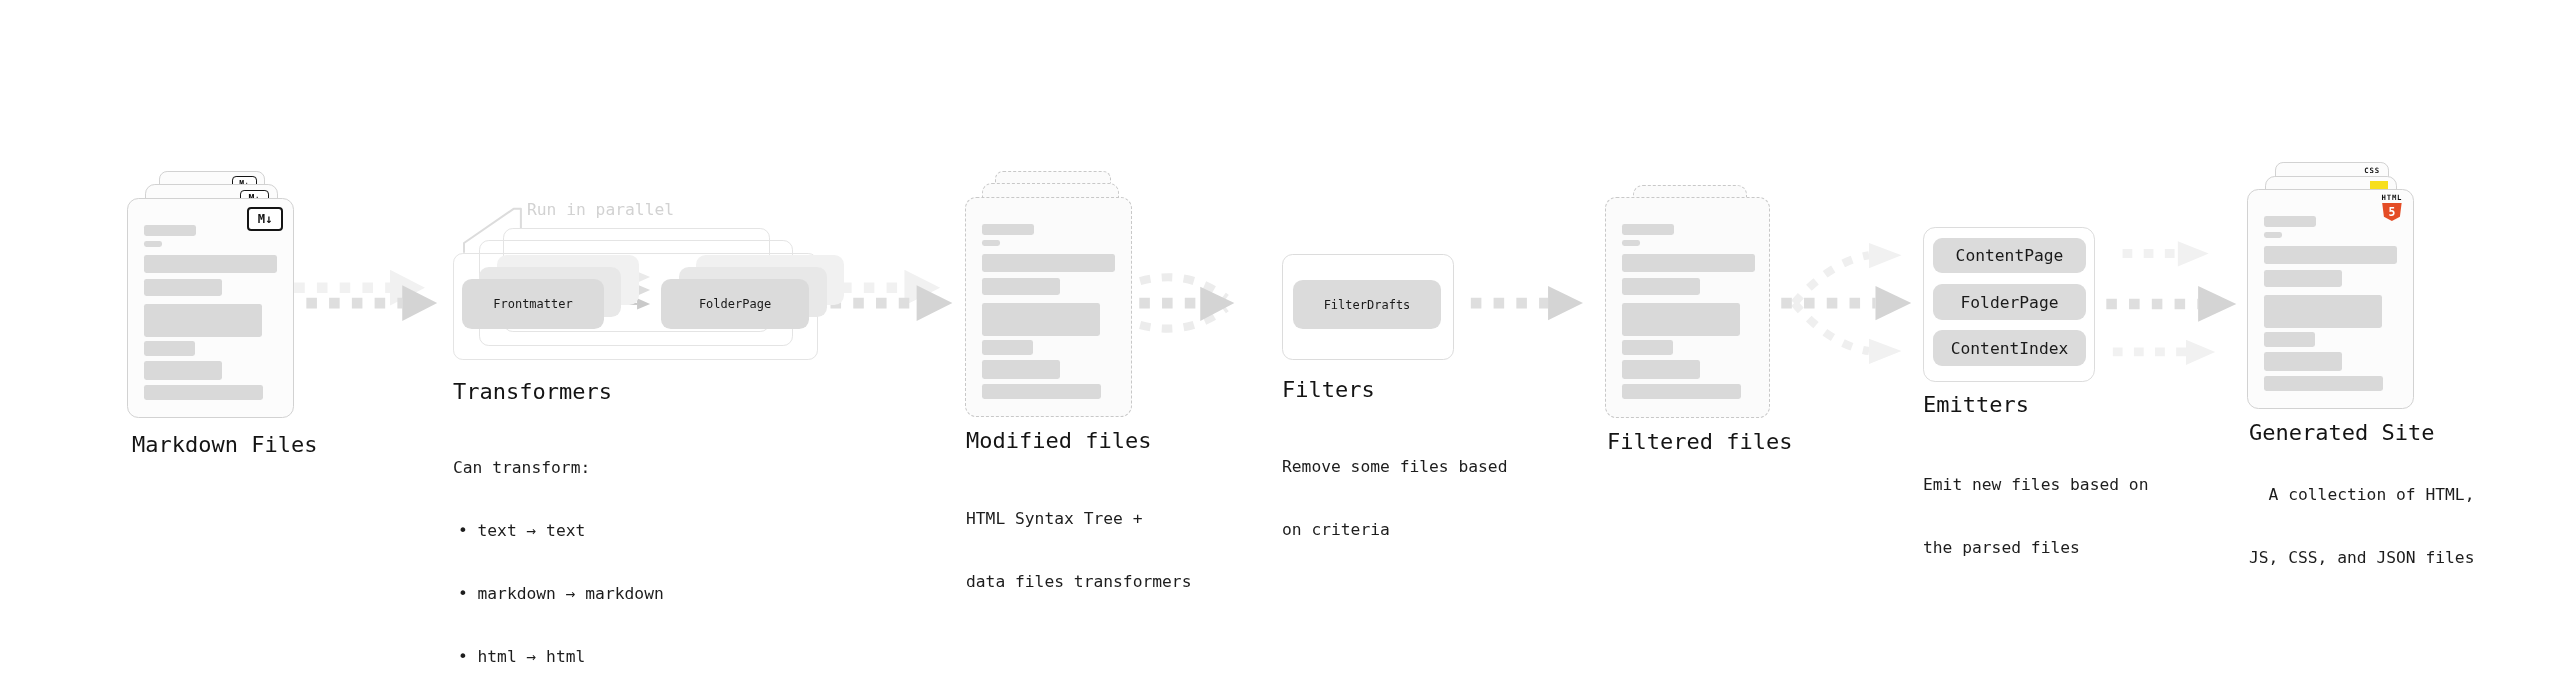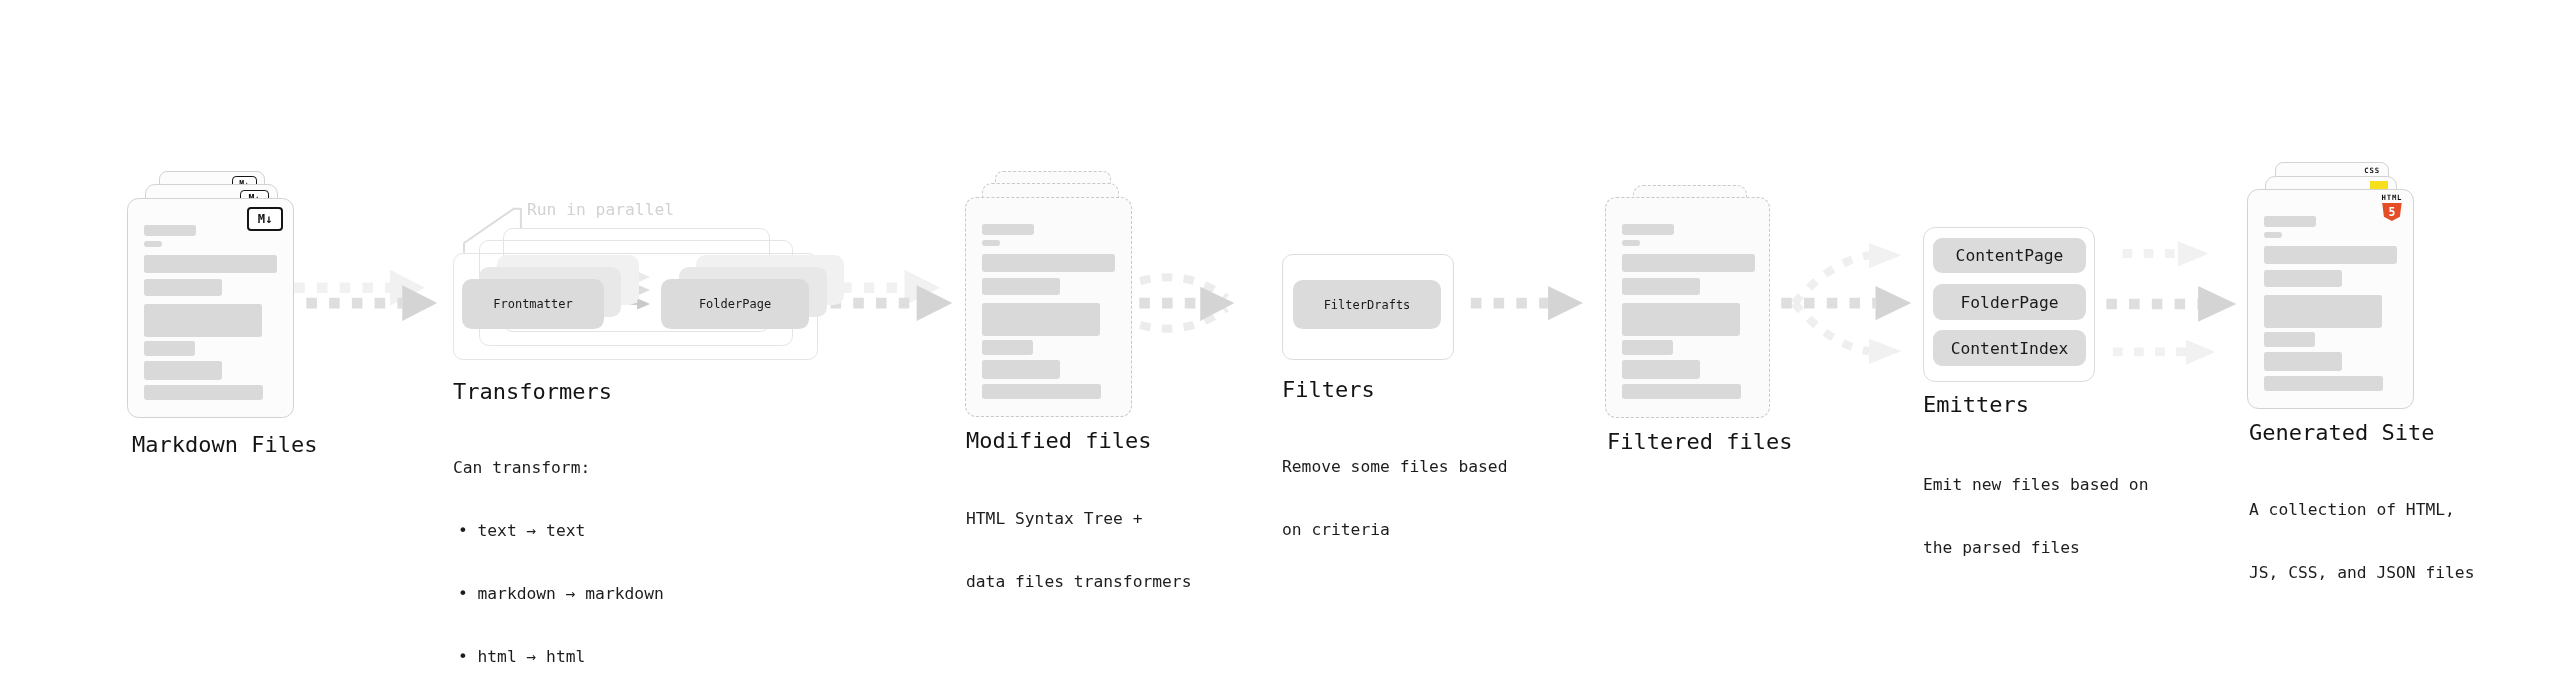--- a/index.html
+++ b/index.html
@@ -228,19 +228,19 @@
         <div class="bar" style="left: 16.3px; top: 42px; width: 18px; height: 5.7px;"></div>
         <div class="bar" style="left: 16.3px; top: 56px; width: 133px; height: 18px;"></div>
         <div class="bar" style="left: 16.3px; top: 80px; width: 78px; height: 17px;"></div>
         <div class="bar" style="left: 16.3px; top: 105px; width: 118px; height: 33px;"></div>
         <div class="bar" style="left: 16.3px; top: 142px; width: 51px; height: 15.4px;"></div>
         <div class="bar" style="left: 16.3px; top: 162px; width: 78px; height: 18.7px;"></div>
         <div class="bar" style="left: 16.3px; top: 186px; width: 119px; height: 14.6px;"></div>
       </div>
   </div>
   <div class="title" style="left:2249px;top:419px;">Generated Site</div>
-  <div class="desc" style="left:2249px;top:457px;">
+  <div class="desc" style="left:2249px;top:442px;text-align:right;">
     <div>A collection of HTML,</div>
     <div>JS, CSS, and JSON files</div>
   </div>
 
 </div>
 
 
 </body></html>

